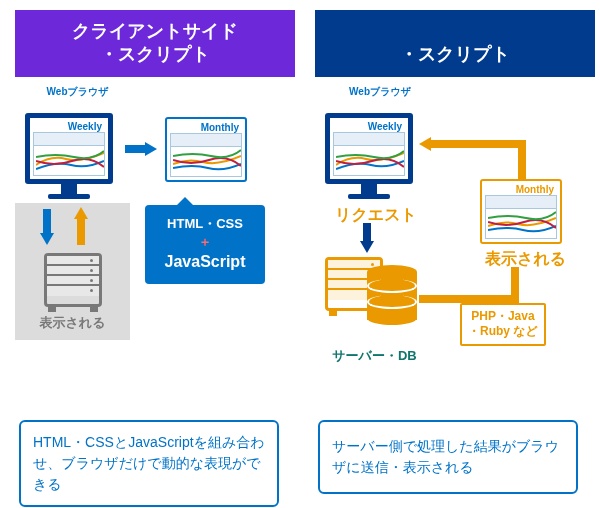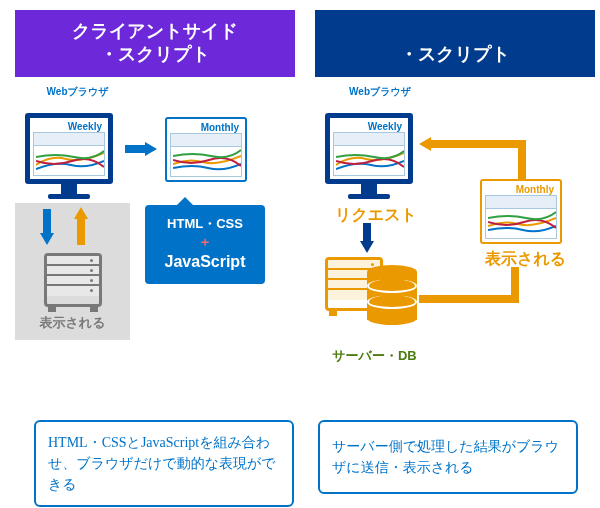--- a/index.html
+++ b/index.html
@@ -34,21 +34,21 @@
 .server-icon .foot { display: flex; justify-content: space-between; padding: 0 4px; }
 .server-icon .foot span { width: 8px; height: 5px; }
 .gray .body, .gray .rack-line { border-color: #787878; }
 .gray .rack-line { background: #e8e8e8; }
 .gray .dot, .gray .foot span { background: #787878; }
 .or .body, .or .rack-line { border-color: #ea9a00; }
 .or .rack-line { background: #fdf2db; }
 .or .dot, .or .foot span { background: #ea9a00; }
 .server-label { text-align: center; font-weight: bold; font-size: 13px; margin-top: 2px; }
 .gray-label { color: #787878; }
-.orange-label { color: #4d7c0f; margin-top: 22px; }
+.orange-label { color: #0f766e; margin-top: 22px; }
 .db-icon { position: absolute; width: 50px; height: 60px; }
 .db-icon .ellipse { width: 50px; height: 14px; background: #ea9a00; border-radius: 50%; position: absolute; }
 .db-icon .cyl { width: 50px; height: 48px; background: #ea9a00; position: absolute; top: 7px; }
 .db-icon .ring { width: 50px; height: 14px; border: 2px solid white; border-radius: 50%; position: absolute; background: transparent; }
 .footer-box { position: absolute; border: 2px solid #0073c8; border-radius: 6px; padding: 10px 12px; color: #0073c8; font-size: 14px; line-height: 1.5; width: 260px; }
 .arrow-down { width: 0; height: 0; border-left: 7px solid transparent; border-right: 7px solid transparent; position: absolute; }
 .arrow-up { width: 0; height: 0; border-left: 7px solid transparent; border-right: 7px solid transparent; position: absolute; }
 .arrow-right { width: 0; height: 0; border-top: 7px solid transparent; border-bottom: 7px solid transparent; position: absolute; }
 .arrow-left { width: 0; height: 0; border-top: 7px solid transparent; border-bottom: 7px solid transparent; position: absolute; }
 .arrow-stem-v { position: absolute; width: 8px; }
@@ -215,17 +215,21 @@
       <div class="ellipse" style="top:0;"></div>
       <div class="ellipse" style="bottom:0;"></div>
       <div class="ring" style="top:14px;border-top:none;"></div>
       <div class="ring" style="top:30px;border-top:none;"></div>
     </div>
     <div class="server-label orange-label" style="position:absolute;left:12px;top:240px;width:95px;">サーバー・DB</div>
 
     <div class="arrow-stem-h" style="left:104px;top:210px;width:100px;background:#ea9a00;"></div>
     <div class="arrow-stem-v" style="left:196px;top:182px;height:36px;background:#ea9a00;width:8px;"></div>
 
+    <div class="lang-box" style="left:145px;top:218px;">
+      <span>PHP・Java</span><br>
+      <span>・Ruby など</span>
+    </div>
   </div>
 </div>
 
-<div class="footer-box" style="left:34px;top:420px;font-family:Liberation Serif, serif;">HTML・CSSとJavaScriptを組み合わせ、ブラウザだけで動的な表現ができる</div>
+<div class="footer-box" style="left:19px;top:420px;">HTML・CSSとJavaScriptを組み合わせ、ブラウザだけで動的な表現ができる</div>
 <div class="footer-box" style="left:318px;top:420px;padding:14px 12px;">サーバー側で処理した結果がブラウザに送信・表示される</div>
 
 </body></html>

